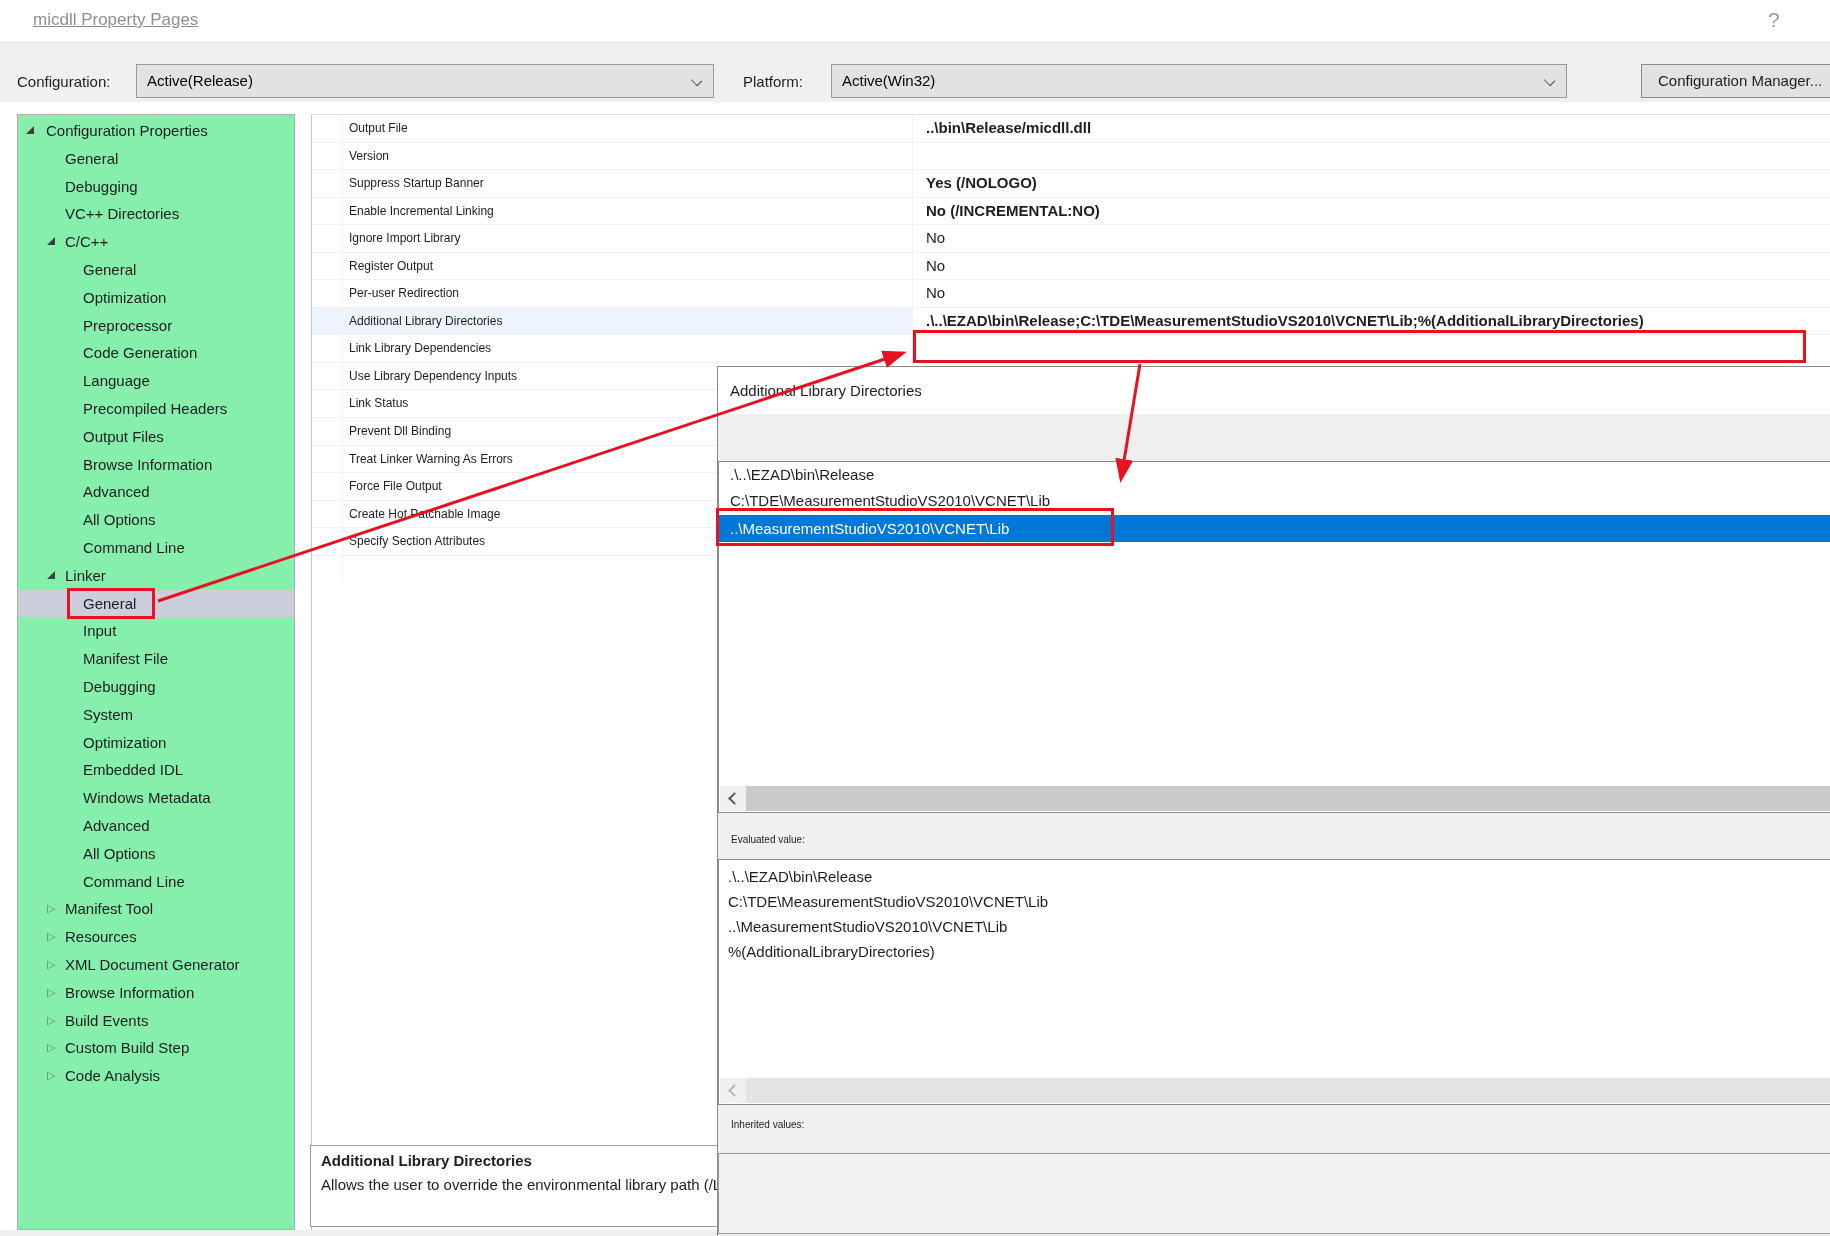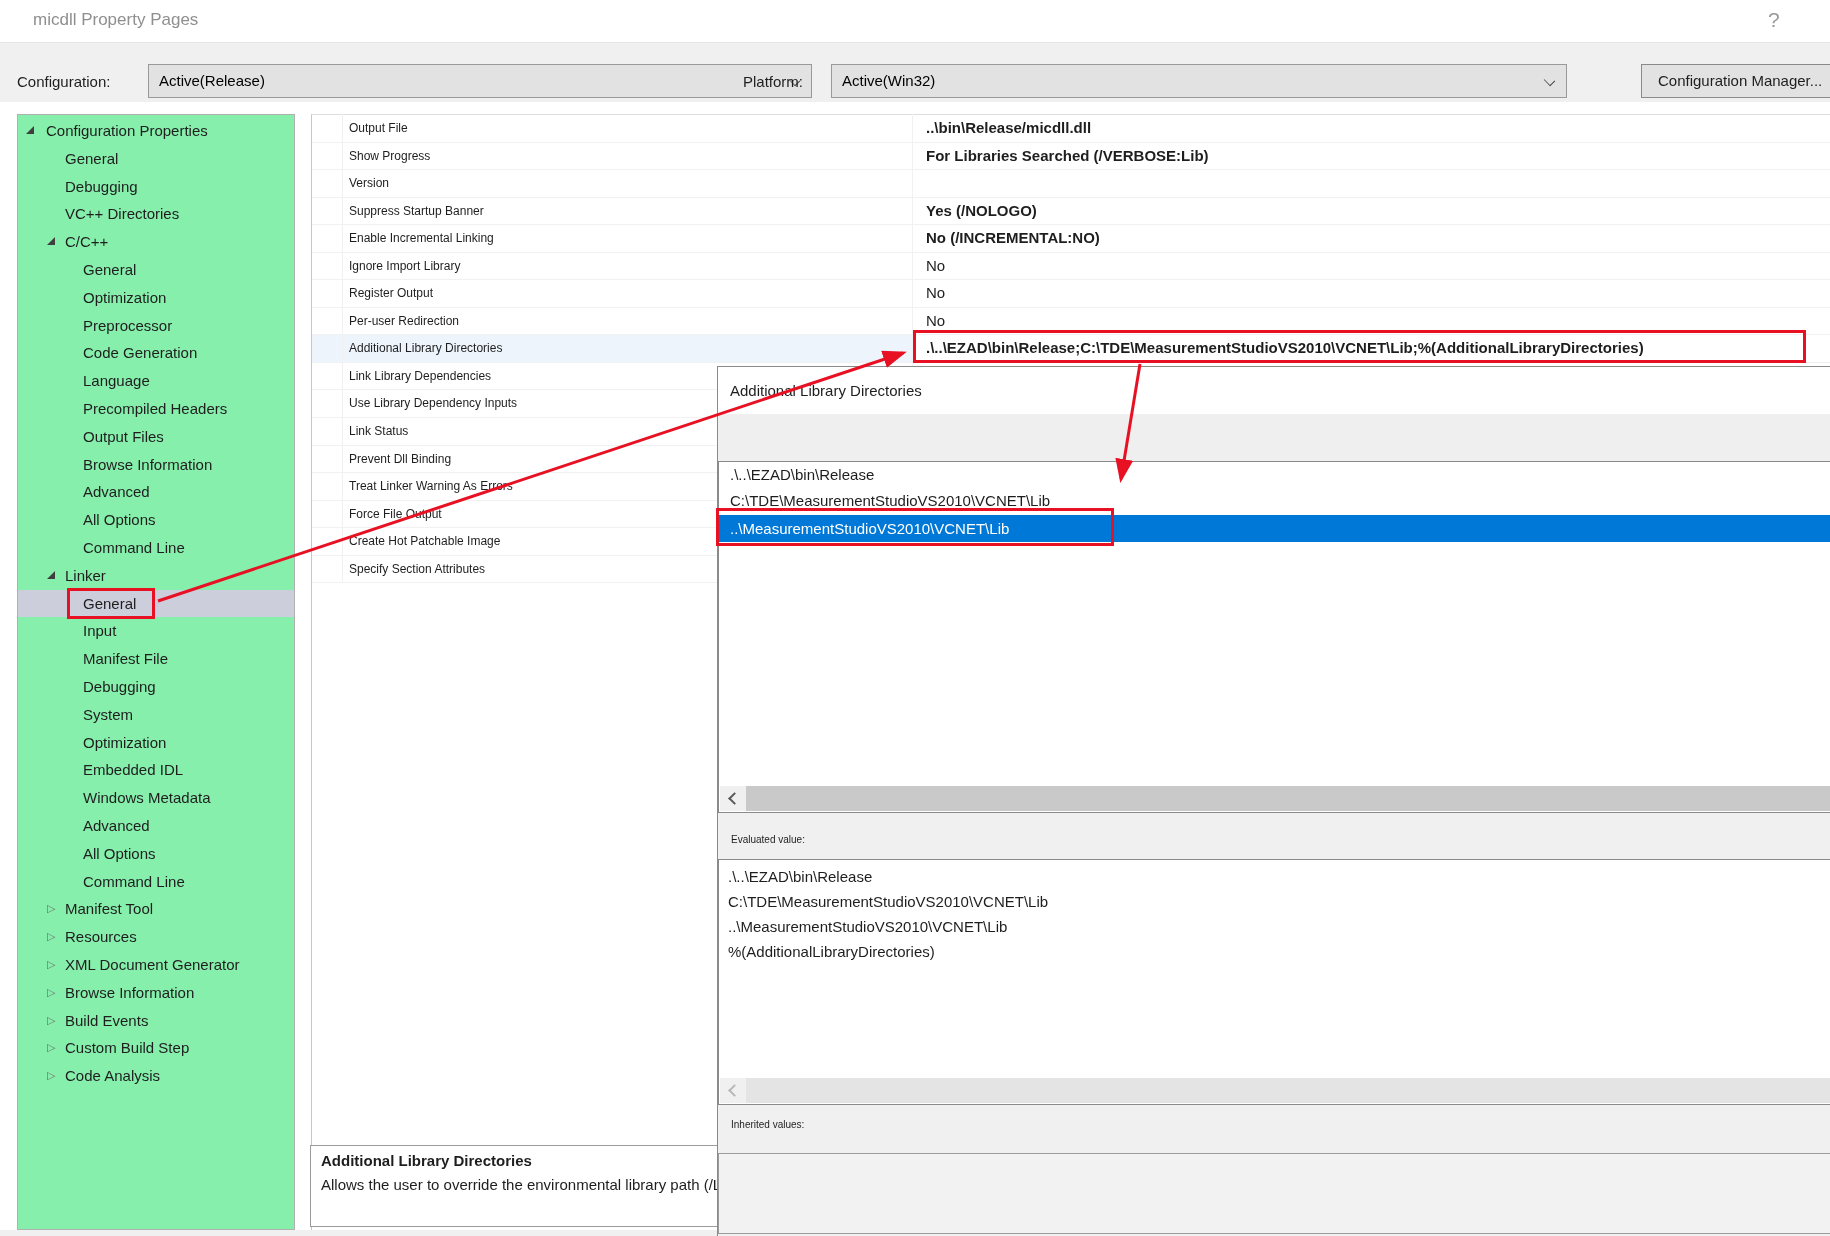--- a/index.html
+++ b/index.html
@@ -1,20 +1,20 @@
 <!DOCTYPE html>
 <html><head>
 <meta charset="utf-8">
 <style>
   html,body{margin:0;padding:0;}
   body{width:1830px;height:1236px;position:relative;overflow:hidden;background:#ffffff;
        font-family:"Liberation Sans", sans-serif;color:#1e1e1e;}
   .abs{position:absolute;}
   
-  #win-title{left:33px;top:10px;font-size:17px;color:#8f8f8f;}
+  #win-title{left:33px;top:10px;font-size:17px;color:#8f8f8f;text-decoration:underline;}
   #help-icon{left:1768px;top:8px;font-size:21px;color:#9a9a9a;}
   #title-sep{left:0;top:42px;width:1830px;height:1px;background:#e6e6e6;}
   #cfg-band{left:0;top:43px;width:1830px;height:59px;background:#f0f0f0;}
   .bar-label{top:73px;font-size:15px;color:#1e1e1e;}
   .combo{top:64px;height:34px;background:#e2e2e2;border:1px solid #999999;box-sizing:border-box;
          font-size:15px;line-height:32px;padding-left:10px;color:#000;}
   .combo .chev{position:absolute;right:12px;top:11px;width:8px;height:8px;
                border-right:1.6px solid #444;border-bottom:1.6px solid #444;transform:rotate(45deg) scaleY(.8);}
   #cfg-mgr-btn{left:1641px;top:64px;width:230px;height:34px;background:#e2e2e2;border:1px solid #8a8a8a;
                box-sizing:border-box;font-size:15px;line-height:32px;padding-left:16px;white-space:nowrap;overflow:hidden;}
@@ -69,21 +69,21 @@
   #bottom-strip{left:0;top:1230px;width:1830px;height:6px;background:#f0f0f0;}
 </style>
 </head>
 <body>
 
 <div class="abs" id="win-title">micdll Property Pages</div>
 <div class="abs" id="help-icon">?</div>
 <div class="abs" id="title-sep"></div>
 <div class="abs" id="cfg-band"></div>
 <div class="abs bar-label" style="left:17px;">Configuration:</div>
-<div class="abs combo" style="left:148px;width:664px;">
+<div class="abs combo" style="left:136px;width:578px;">
   <span>Active(Release)</span>
   <span class="chev"></span>
 </div>
 <div class="abs bar-label" style="left:743px;">Platform:</div>
 <div class="abs combo" style="left:831px;width:736px;">
   <span>Active(Win32)</span>
   <span class="chev"></span>
 </div>
 <div class="abs" id="cfg-mgr-btn">Configuration Manager...</div>
 
@@ -205,24 +205,20 @@
         <span class="tree-label">Code Analysis</span>
       </div>
     </div>
 </div>
 
 <div class="abs" id="grid">
   <div id="grid-body">
       <div class="g-row">
         <div class="g-name">Output File</div>
         <div class="g-val b">..\bin\Release/micdll.dll</div>
-      </div>
-      <div class="g-row">
-        <div class="g-name">Show Progress</div>
-        <div class="g-val b">For Libraries Searched (/VERBOSE:Lib)</div>
       </div>
       <div class="g-row">
         <div class="g-name">Version</div>
       </div>
       <div class="g-row">
         <div class="g-name">Suppress Startup Banner</div>
         <div class="g-val b">Yes (/NOLOGO)</div>
       </div>
       <div class="g-row">
         <div class="g-name">Enable Incremental Linking</div>

